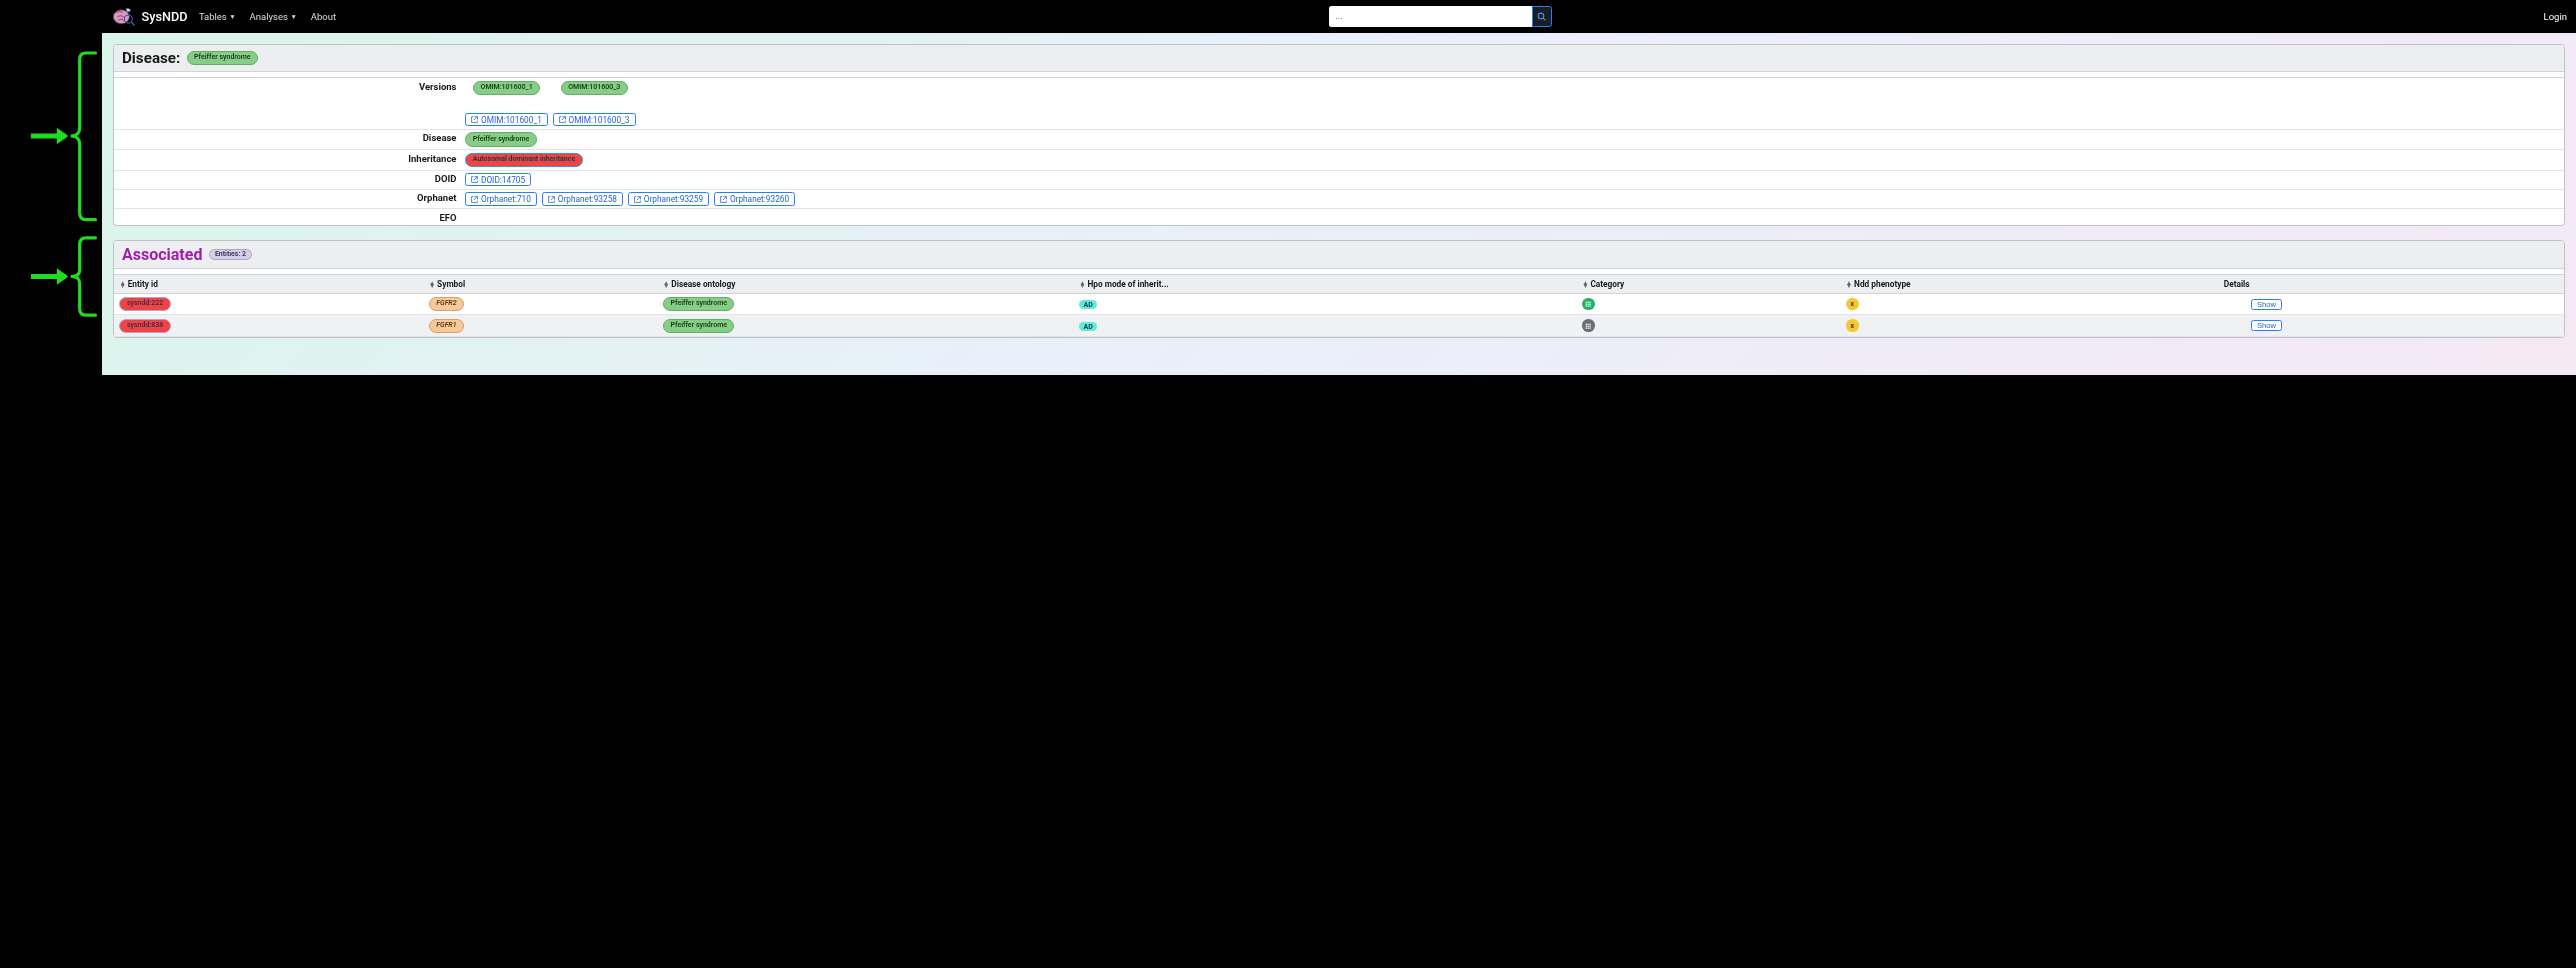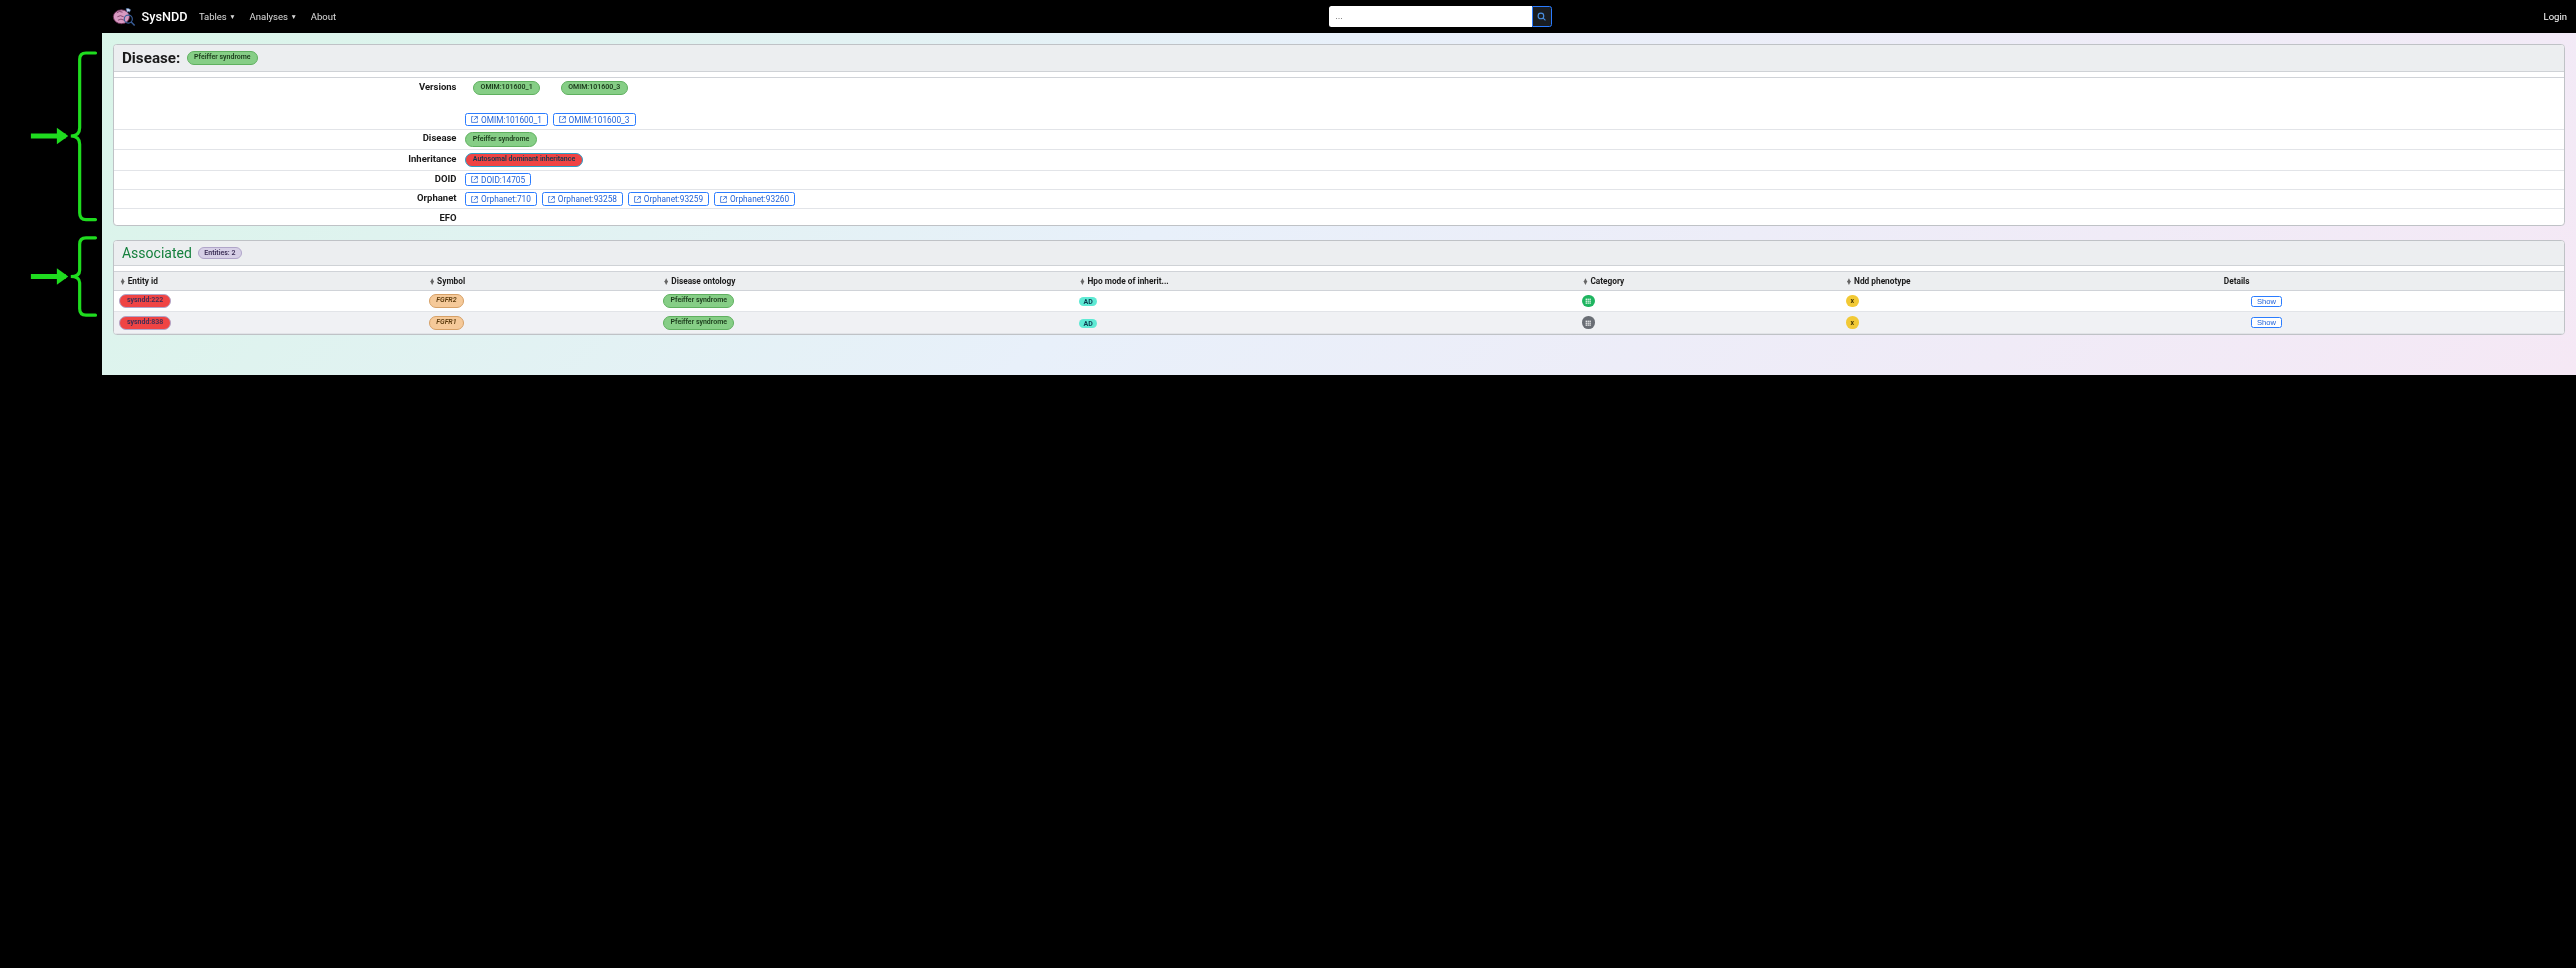--- a/index.html
+++ b/index.html
@@ -24,21 +24,21 @@
 
 
 .annot { position: absolute; z-index: 50; }
 .annot svg { display: block; }
 
 
 .content { padding: 11.4px; }
 .card { background: #fff; border: 0.6px solid #bfc2c6; border-radius: 3.8px; margin-bottom: 14px; overflow: hidden; }
 .card-head { background: #eceef0; border-bottom: 0.6px solid #cfd2d6; padding: 3.8px 7.6px; display: flex; align-items: center; gap: 6.4px; }
 .card-title { font-size: 15.2px; font-weight: 700; color: #1a1a1a; }
-.card-title-assoc { font-size: 14px; font-weight: 400; color: #15803d; }
+.card-title-assoc { font-size: 16px; font-weight: 700; color: #a21caf; }
 
 
 .pill { display: inline-flex; align-items: center; padding: 1.3px 6.4px; border-radius: 7.6px; font-size: 7px; font-weight: 600; line-height: 1.4; }
 .pill-green { background: #86ce86; border: 0.6px solid #5fb05f; color: #1a3a1a; }
 .pill-blue { background: #ef4444; border: 0.6px solid #2aa0c9; color: #0b3b50; }
 .pill-purple { background: #ef4444; border: 0.6px solid #b0a5c9; color: #3a2d55; }
 .pill-orange { background: #f5c999; border: 0.6px solid #d6a066; color: #5c3b0d; font-style: italic; }
 .pill-entities { background: #d6cfe6; border: 0.6px solid #b0a5c9; color: #3a2d55; font-size: 7px; padding: 0.6px 5.1px; border-radius: 6.4px; font-weight: 600; }
 
 .link-btn { display: inline-flex; align-items: center; gap: 2.5px; border: 0.6px solid #2b7cff; color: #2263d8; background: #fff; padding: 0.6px 5.1px; border-radius: 2.5px; font-size: 8.3px; text-decoration: none; cursor: pointer; }

